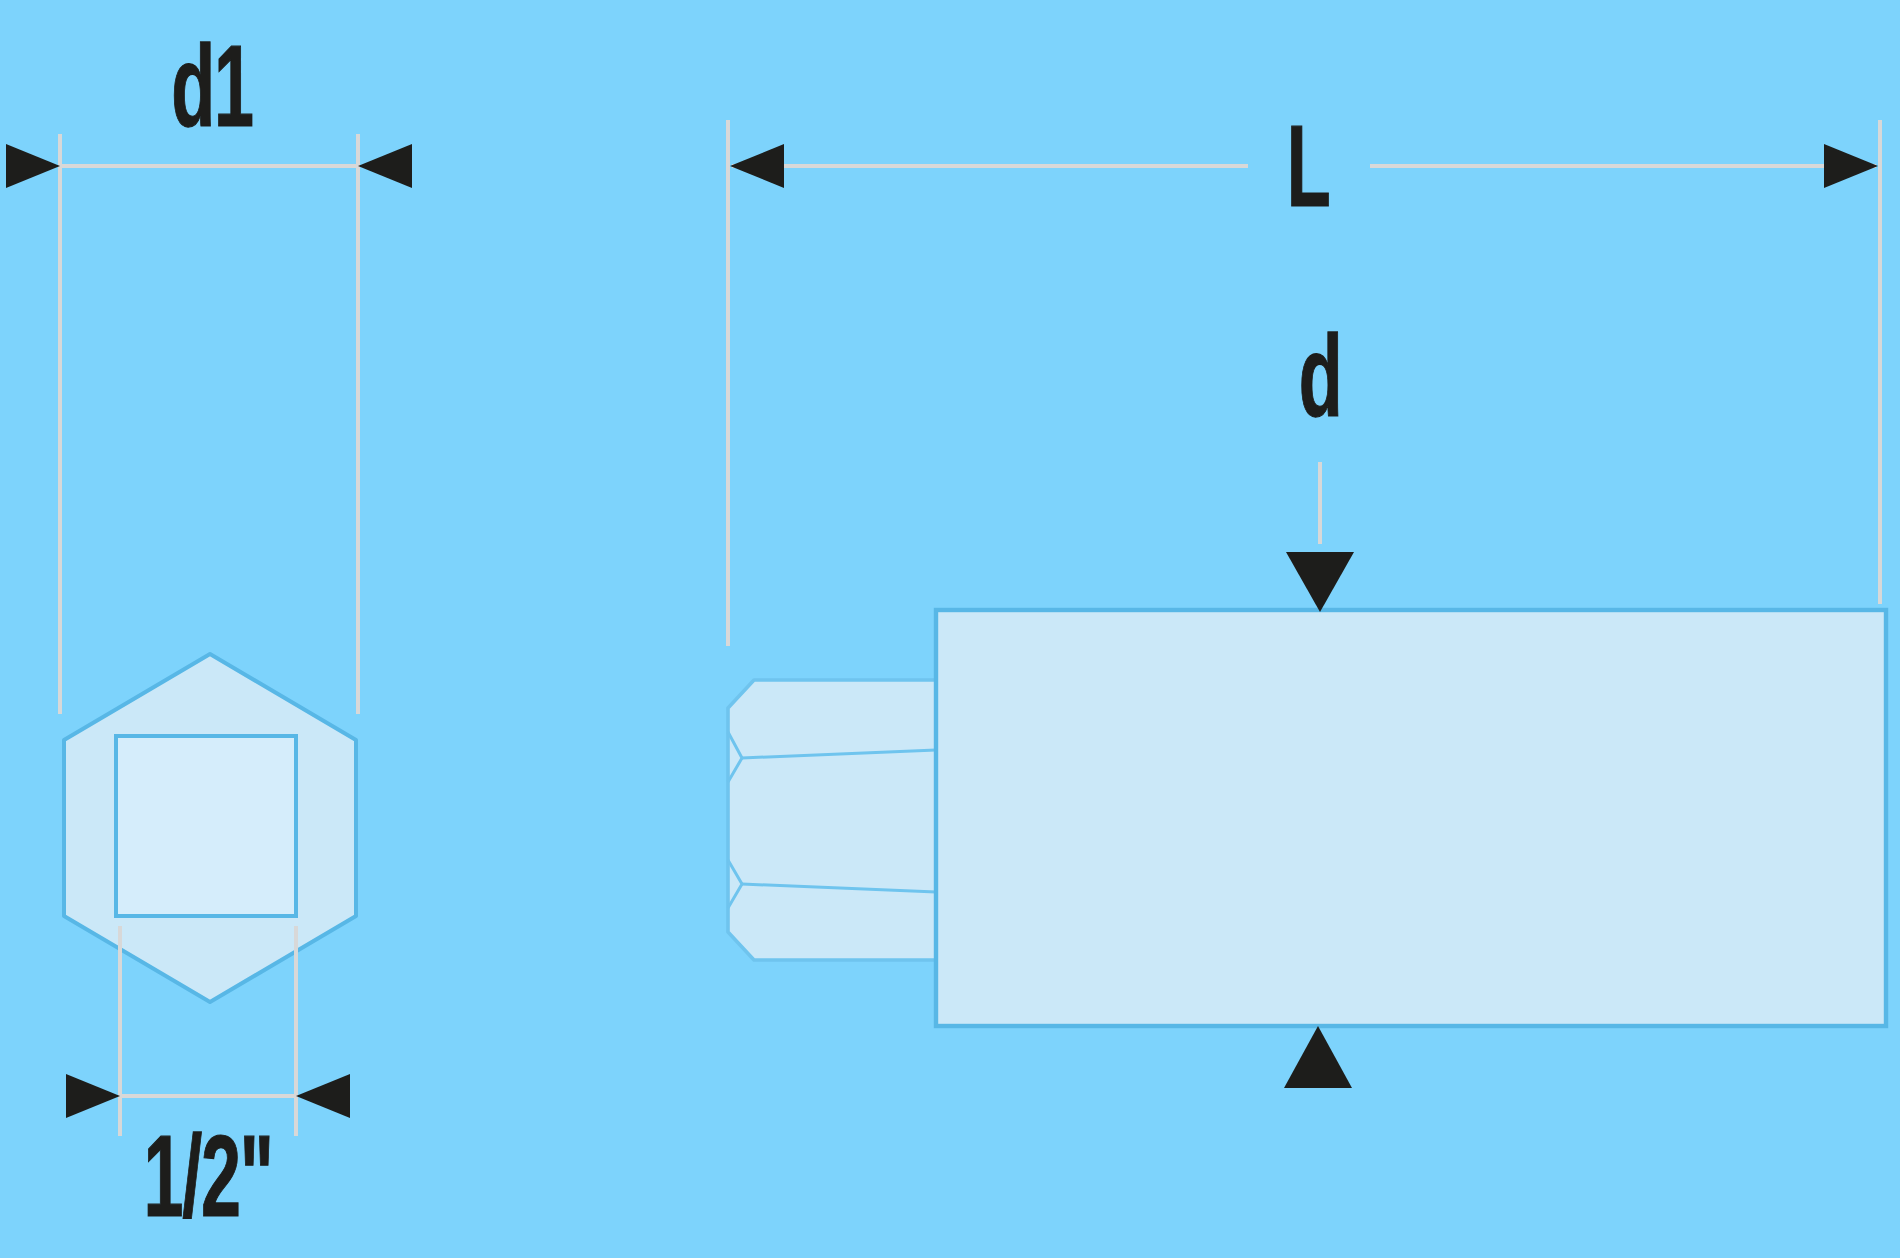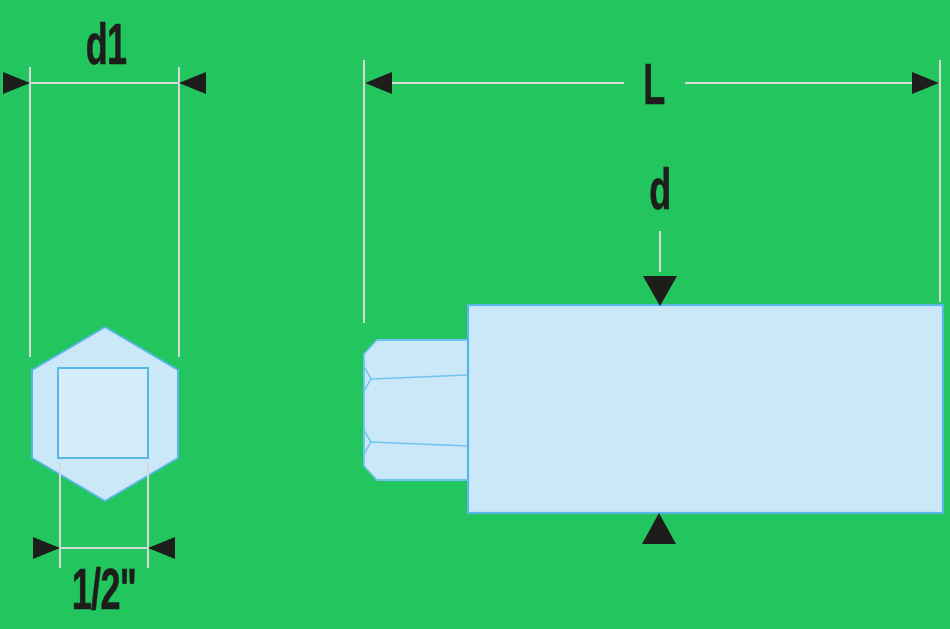--- a/index.html
+++ b/index.html
@@ -4,21 +4,21 @@
 <style>
   html, body {
     margin: 0;
     padding: 0;
     background: #ffffff;
   }
   #canvas {
     position: relative;
     width: 950px;
     height: 629px;
-    background: #22c55e;
+    background: #7dd3fc;
     overflow: hidden;
     font-family: "Liberation Sans", sans-serif;
   }
   #drawing {
     position: absolute;
     left: 0;
     top: 0;
   }
   .dim-label {
     position: absolute;

